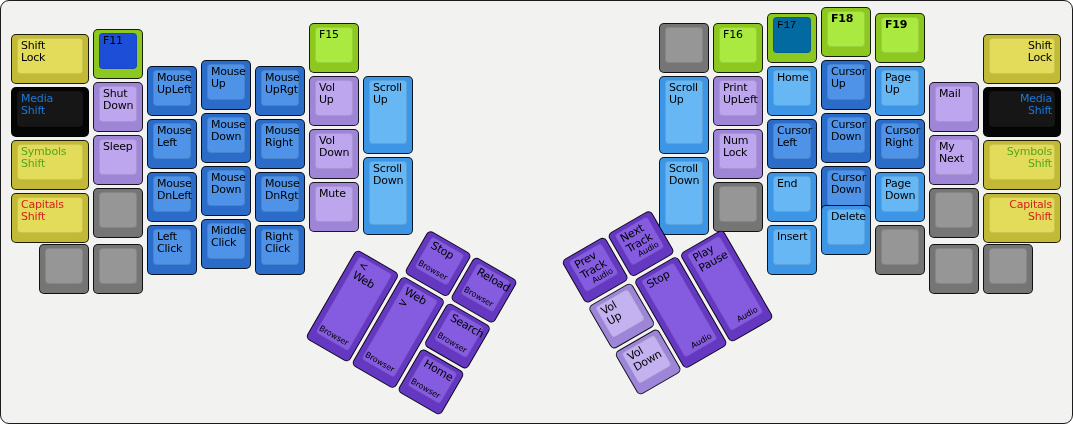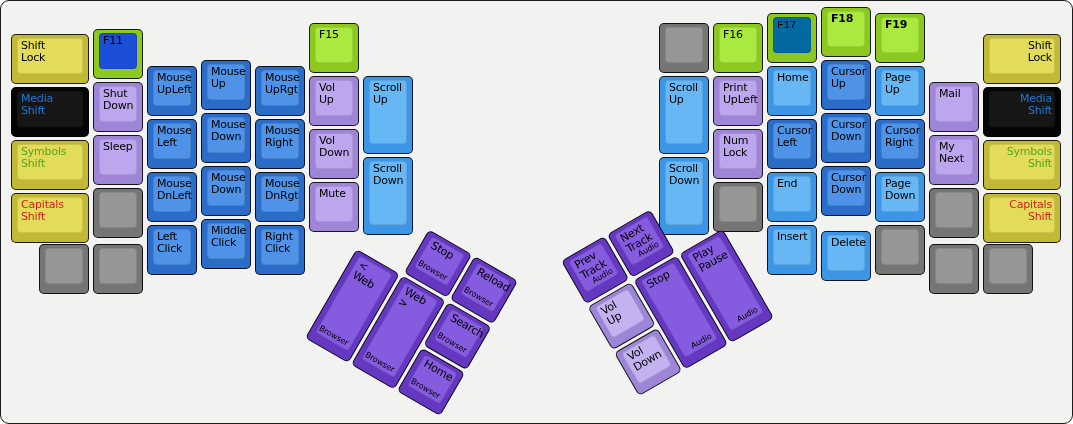--- a/index.html
+++ b/index.html
@@ -291,21 +291,21 @@
         <div class="label" style="color: rgb(0, 0, 0);">Cursor
 Down</div>
       </div>
     </div>
     <div class="key" style="left: 820px; top: 165px; width: 50px; height: 50px; background: rgb(42, 108, 200);">
       <div class="cap" style="background: rgb(78, 147, 232);">
         <div class="label" style="color: rgb(0, 0, 0);">Cursor
 Down</div>
       </div>
     </div>
-    <div class="key" style="left: 820px; top: 230px; width: 50px; height: 50px; background: rgb(61, 149, 229);">
+    <div class="key" style="left: 820px; top: 204px; width: 50px; height: 50px; background: rgb(61, 149, 229);">
       <div class="cap" style="background: rgb(104, 183, 245);">
         <div class="label" style="color: rgb(0, 0, 0);">Delete</div>
       </div>
     </div>
     <div class="key" style="left: 874px; top: 12px; width: 50px; height: 50px; background: rgb(140, 200, 32);">
       <div class="cap" style="background: rgb(170, 233, 63);">
         <div class="label" style="color: rgb(0, 0, 0); font-weight: bold;">F19</div>
       </div>
     </div>
     <div class="key" style="left: 874px; top: 65px; width: 50px; height: 50px; background: rgb(61, 149, 229);">

